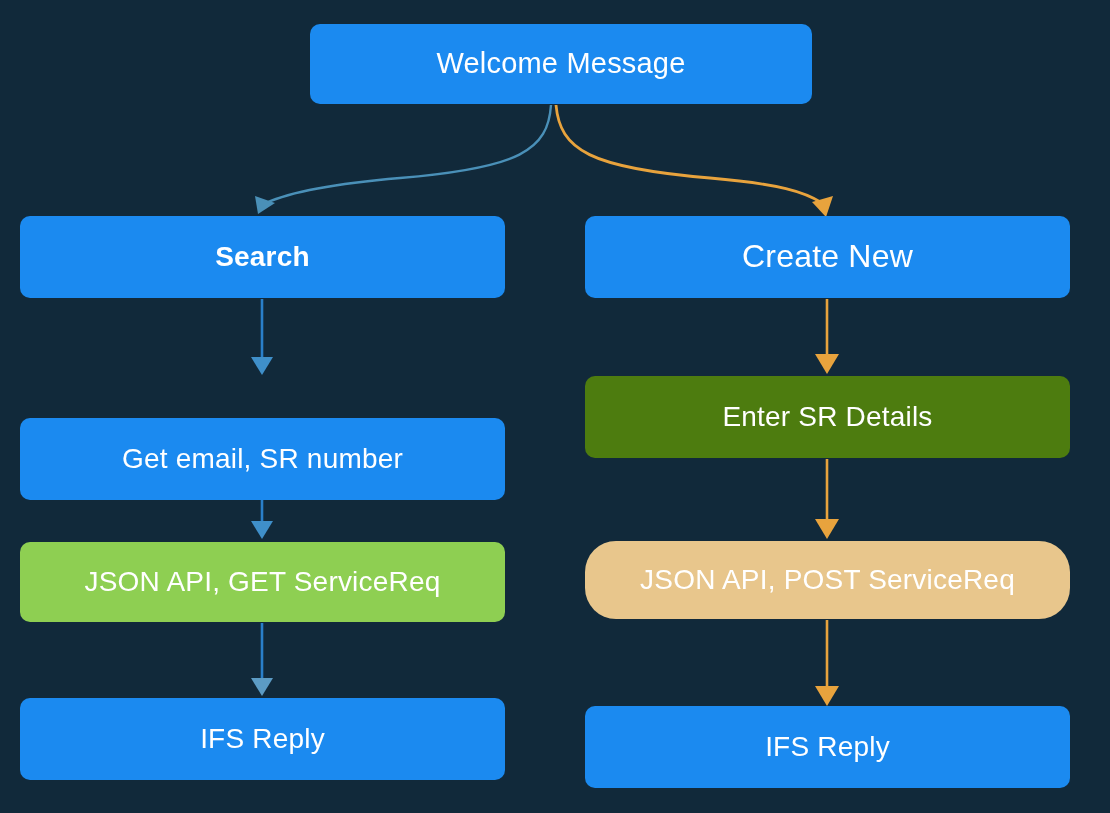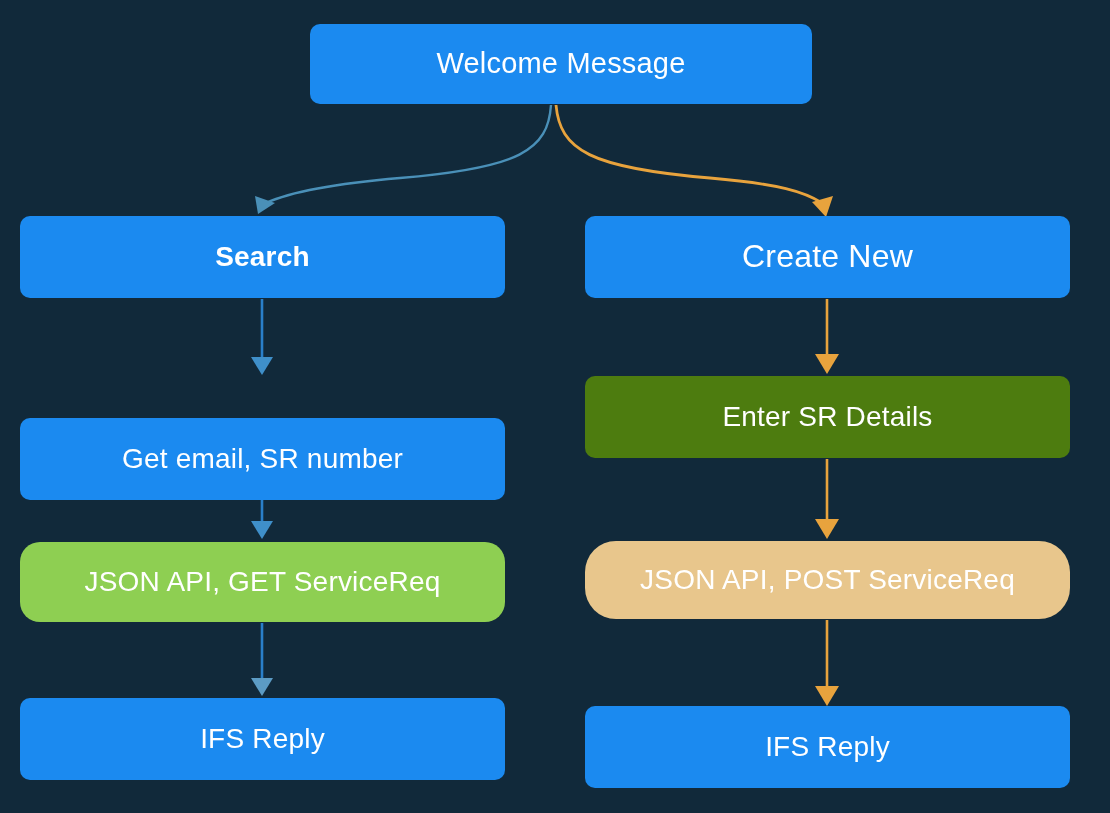--- a/index.html
+++ b/index.html
@@ -91,21 +91,21 @@
     <g>
       <line x1="827" y1="620" x2="827" y2="688" stroke="#e8a33d" stroke-width="2.6"></line>
       <path d="M 815,686 L 839,686 L 827,706 z" fill="#e8a33d"></path>
     </g>
   </svg>
 
   <div class="node node-primary" id="n-welcome" style="left: 310px; top: 24px; width: 502px; height: 80px; background: rgb(27, 138, 240); color: rgb(255, 255, 255); font-size: 29px;">Welcome Message</div>
 
   <div class="node node-primary" id="n-search" style="left: 20px; top: 216px; width: 485px; height: 82px; background: rgb(27, 138, 240); color: rgb(255, 255, 255); font-size: 28px; font-weight: bold;">Search</div>
   <div class="node node-primary" id="n-get-email" style="left: 20px; top: 378px; width: 485px; height: 82px; background: rgb(27, 138, 240); color: rgb(255, 255, 255); font-size: 28px; margin-top: 40px;">Get email, SR number</div>
-  <div class="node node-success" id="n-json-get" style="left: 20px; top: 542px; width: 485px; height: 80px; background: rgb(142, 207, 82); color: rgb(255, 255, 255); font-size: 28px; border-radius: 20px;">JSON API, GET ServiceReq</div>
+  <div class="node node-success" id="n-json-get" style="left: 20px; top: 542px; width: 485px; height: 80px; background: rgb(142, 207, 82); color: rgb(255, 255, 255); font-size: 28px;">JSON API, GET ServiceReq</div>
   <div class="node node-primary" id="n-ifs-reply-l" style="left: 20px; top: 698px; width: 485px; height: 82px; background: rgb(27, 138, 240); color: rgb(255, 255, 255); font-size: 28px;">IFS Reply</div>
 
   <div class="node node-primary" id="n-create-new" style="left: 585px; top: 216px; width: 485px; height: 82px; background: rgb(27, 138, 240); color: rgb(255, 255, 255); font-size: 32px;">Create New</div>
   <div class="node node-primary" id="n-enter-sr" style="left: 585px; top: 376px; width: 485px; height: 82px; background: #4d7c0f; color: rgb(255, 255, 255); font-size: 28px;">Enter SR Details</div>
   <div class="node node-warn" id="n-json-post" style="left: 585px; top: 541px; width: 485px; height: 78px; background: rgb(232, 198, 140); color: rgb(255, 255, 255); font-size: 28px;">JSON API, POST ServiceReq</div>
   <div class="node node-primary" id="n-ifs-reply-r" style="left: 585px; top: 706px; width: 485px; height: 82px; background: rgb(27, 138, 240); color: rgb(255, 255, 255); font-size: 28px;">IFS Reply</div>
 
 </div>
 
 </body></html>

